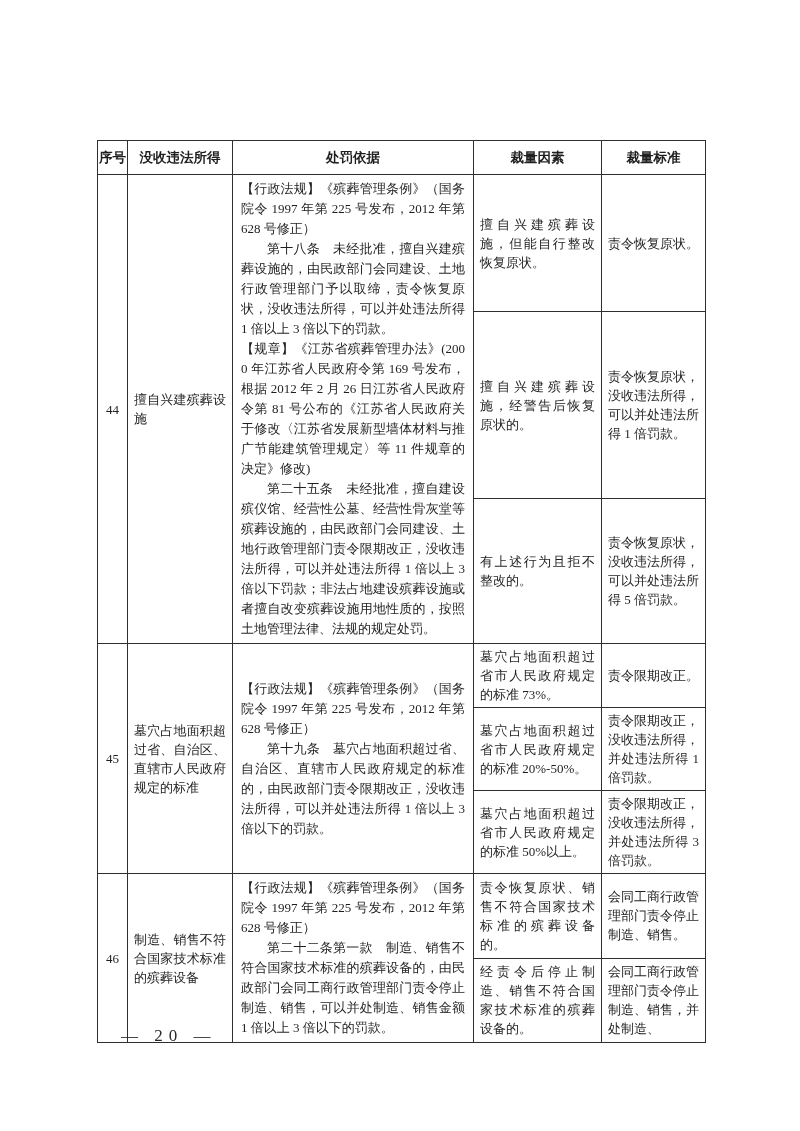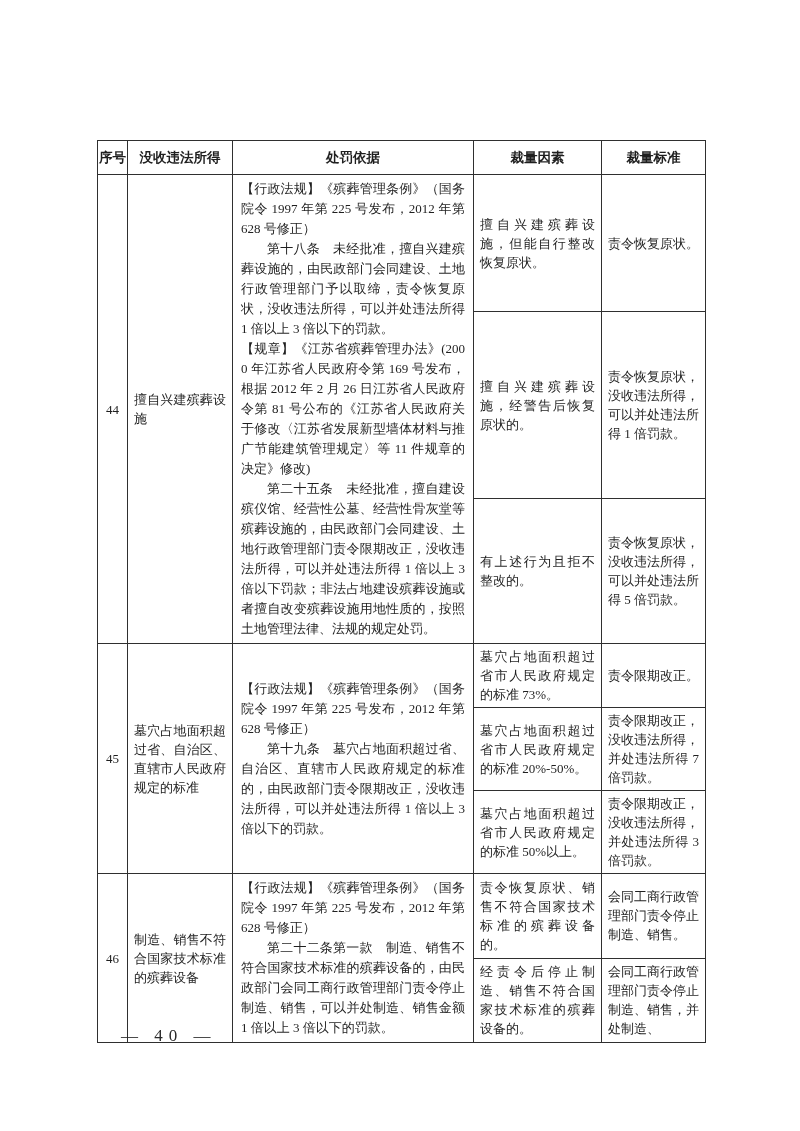--- a/index.html
+++ b/index.html
@@ -108,21 +108,21 @@
         <td class="c-name" rowspan="3">墓穴占地面积超过省、自治区、直辖市人民政府规定的标准</td>
         <td class="c-basis" rowspan="3">
           <p class="pp">【行政法规】《殡葬管理条例》（国务院令 1997 年第 225 号发布，2012 年第 628 号修正）</p>
           <p class="pp ind">第十九条　墓穴占地面积超过省、自治区、直辖市人民政府规定的标准的，由民政部门责令限期改正，没收违法所得，可以并处违法所得 1 倍以上 3 倍以下的罚款。</p>
         </td>
         <td class="c-factor">墓穴占地面积超过省市人民政府规定的标准 73%。</td>
         <td class="c-std">责令限期改正。</td>
       </tr>
       <tr class="r45b">
         <td class="c-factor">墓穴占地面积超过省市人民政府规定的标准 20%-50%。</td>
-        <td class="c-std">责令限期改正，没收违法所得，并处违法所得 7 倍罚款。</td>
+        <td class="c-std">责令限期改正，没收违法所得，并处违法所得 1 倍罚款。</td>
       </tr>
       <tr class="r45c">
         <td class="c-factor">墓穴占地面积超过省市人民政府规定的标准 50%以上。</td>
         <td class="c-std">责令限期改正，没收违法所得，并处违法所得 3 倍罚款。</td>
       </tr>
 
       <tr class="r46a">
         <td class="c-id" rowspan="2">46</td>
         <td class="c-name" rowspan="2">制造、销售不符合国家技术标准的殡葬设备</td>
         <td class="c-basis" rowspan="2">
@@ -132,14 +132,14 @@
         <td class="c-factor">责令恢复原状、销售不符合国家技术标准的殡葬设备的。</td>
         <td class="c-std">会同工商行政管理部门责令停止制造、销售。</td>
       </tr>
       <tr class="r46b">
         <td class="c-factor">经责令后停止制造、销售不符合国家技术标准的殡葬设备的。</td>
         <td class="c-std">会同工商行政管理部门责令停止制造、销售，并处制造、</td>
       </tr>
     </tbody>
   </table>
 
-  <div class="page-number">— 40 —</div>
+  <div class="page-number">— 20 —</div>
 </div>
 
 </body></html>

